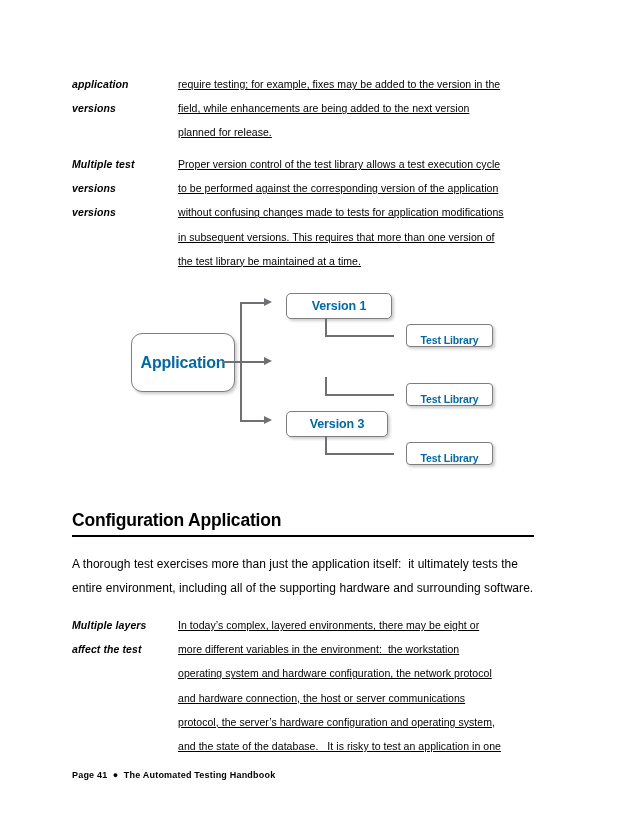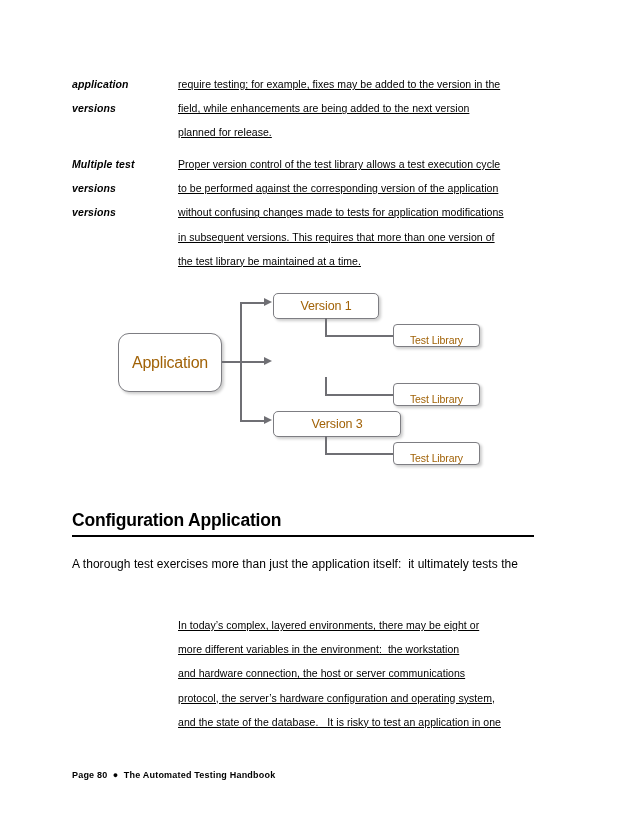--- a/index.html
+++ b/index.html
@@ -101,24 +101,25 @@
   .diagram > * { pointer-events: auto; }
 
   .node {
     position: absolute;
     box-sizing: border-box;
     background: #ffffff;
     border: 1.6px solid #7d7d82;
     display: flex;
     align-items: center;
     justify-content: center;
-    color: #a16207;
-    font-weight: normal;
+    color: #0369a1;
+    font-weight: bold;
     white-space: pre;
     box-shadow: 2px 2px 3px rgba(0,0,0,0.20);
+    margin-left: 13px;
   }
   .node-app {
     border-radius: 11px;
     font-size: 16px;
     letter-spacing: -0.2px;
   }
   .node-version {
     border-radius: 5px;
     font-size: 12.5px;
     letter-spacing: -0.1px;
@@ -204,43 +205,49 @@
     <div class="node node-lib" style="left:393px; top:324px; width:87px; height:23px;">
       <span>Test Library</span>
     </div>
 
     <div class="line line-v" style="left:325px; top:377px; height:19px;"></div>
     <div class="line line-h" style="left:325px; top:394px; width:69px;"></div>
     <div class="node node-lib" style="left:393px; top:383px; width:87px; height:23px;">
       <span>Test Library</span>
     </div>
 
-    <div class="node node-version" style="left:273px; top:411px; width:128px; height:26px;">
+    <div class="node node-version" style="left:273px; top:411px; width:102px; height:26px;">
       <span>Version 3</span>
     </div>
     <div class="line line-v" style="left:325px; top:436px; height:19px;"></div>
     <div class="line line-h" style="left:325px; top:453px; width:69px;"></div>
     <div class="node node-lib" style="left:393px; top:442px; width:87px; height:23px;">
       <span>Test Library</span>
     </div>
 
   </div>
 
   <div class="heading" style="top:510px;">Configuration Application</div>
   <div class="heading-rule" style="top:535px;"></div>
 
   <div class="para" style="top:552px;">
     <span class="ln">A thorough test exercises more than just the application itself:  it ultimately tests the</span>
+    <span class="ln">entire environment, including all of the supporting hardware and surrounding software.</span>
   </div>
 
   <div class="block" style="top:613px;">
+    <div class="term">
+      <span class="ln">Multiple layers</span>
+      <span class="ln">affect the test</span>
+    </div>
     <div class="body">
       <span class="ln">In today’s complex, layered environments, there may be eight or</span>
       <span class="ln">more different variables in the environment:  the workstation</span>
+      <span class="ln">operating system and hardware configuration, the network protocol</span>
       <span class="ln">and hardware connection, the host or server communications</span>
       <span class="ln">protocol, the server’s hardware configuration and operating system,</span>
       <span class="ln">and the state of the database.   It is risky to test an application in one</span>
     </div>
   </div>
 
-  <div class="footer" style="top:770px;">Page 80  ●  The Automated Testing Handbook</div>
+  <div class="footer" style="top:770px;">Page 41  ●  The Automated Testing Handbook</div>
 
 </div>
 
 </body></html>

